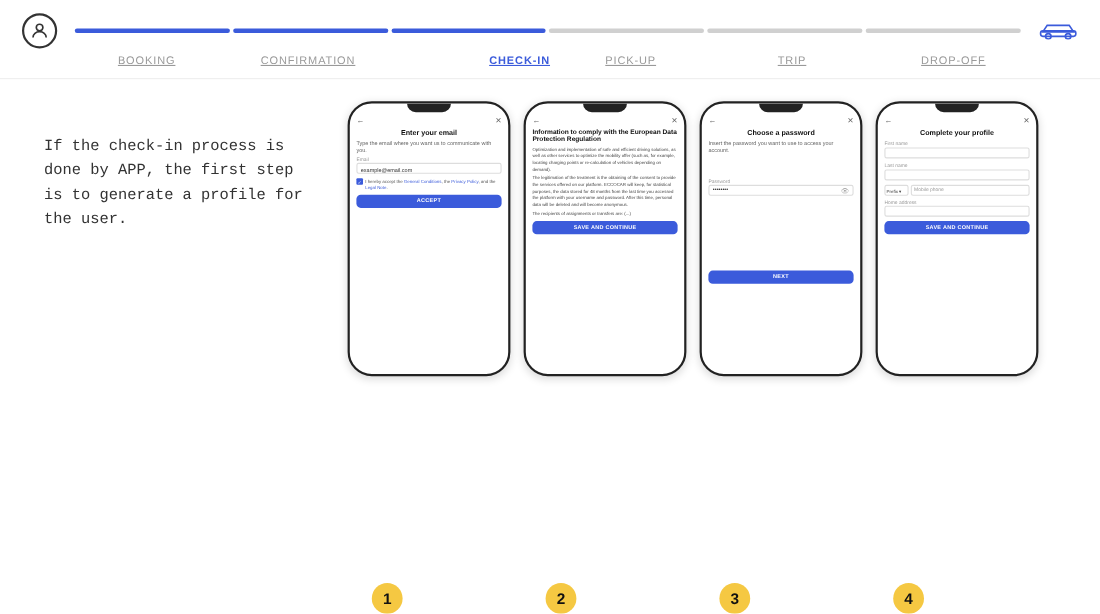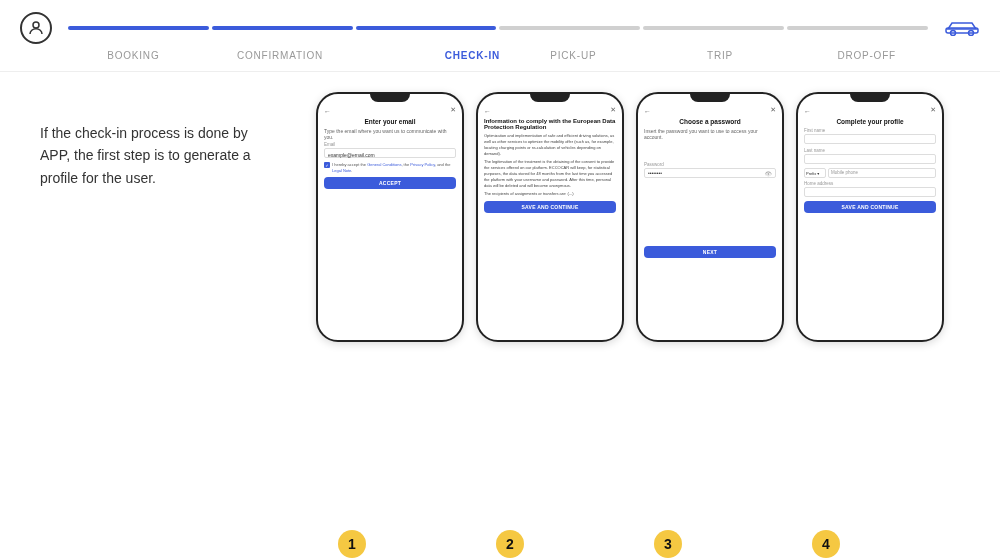--- a/index.html
+++ b/index.html
@@ -57,21 +57,21 @@
 
     
     .step-labels {
       display: flex;
       justify-content: space-around;
       padding: 6px 60px 10px 60px;
       font-size: 10px;
       letter-spacing: 0.08em;
       color: #999;
     }
-    .step-label { text-align: center; flex: 1; }
+    .step-label { text-align: center; flex: 1; text-decoration: underline; }
     .step-label.active { color: #3b5bdb; font-weight: 700; text-align: right; }
 
     
     .divider { height: 1px; background: #eee; margin: 0 0 10px 0; }
 
     
     .main-content {
       display: flex;
       padding: 0 40px;
       align-items: flex-start;
@@ -89,20 +89,21 @@
       font-size: 40px;
       font-weight: 800;
       color: #111;
       margin-bottom: 20px;
       line-height: 1.1;
     }
     .sign-up-desc {
       font-size: 14px;
       color: #333;
       line-height: 1.6;
+      font-family: Liberation Mono, monospace;
     }
 
     
     .phones-container {
       flex: 1;
       display: flex;
       gap: 12px;
       align-items: flex-start;
       padding-top: 10px;
       justify-content: center;

